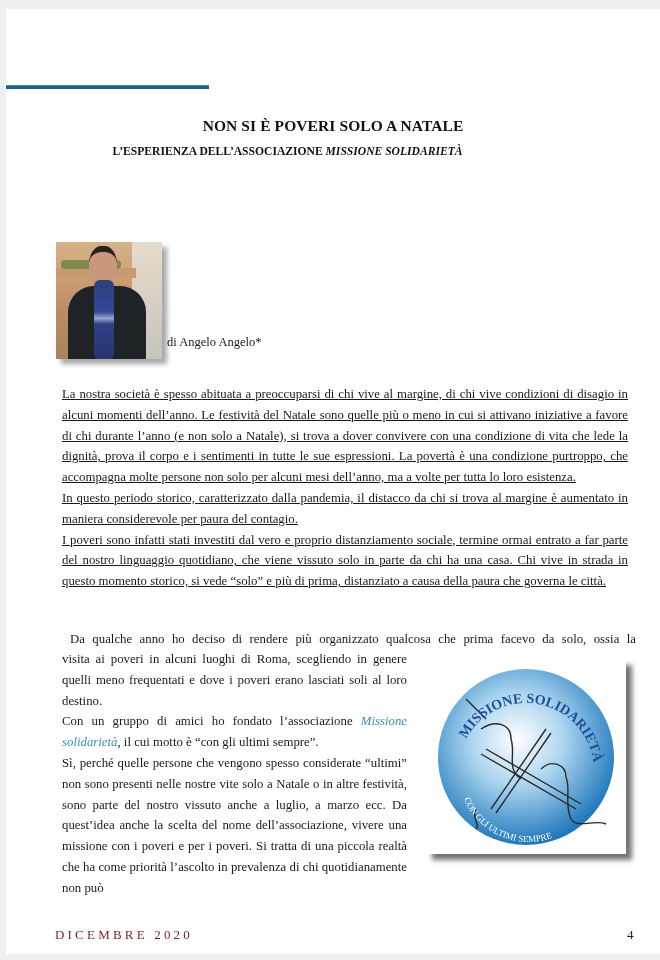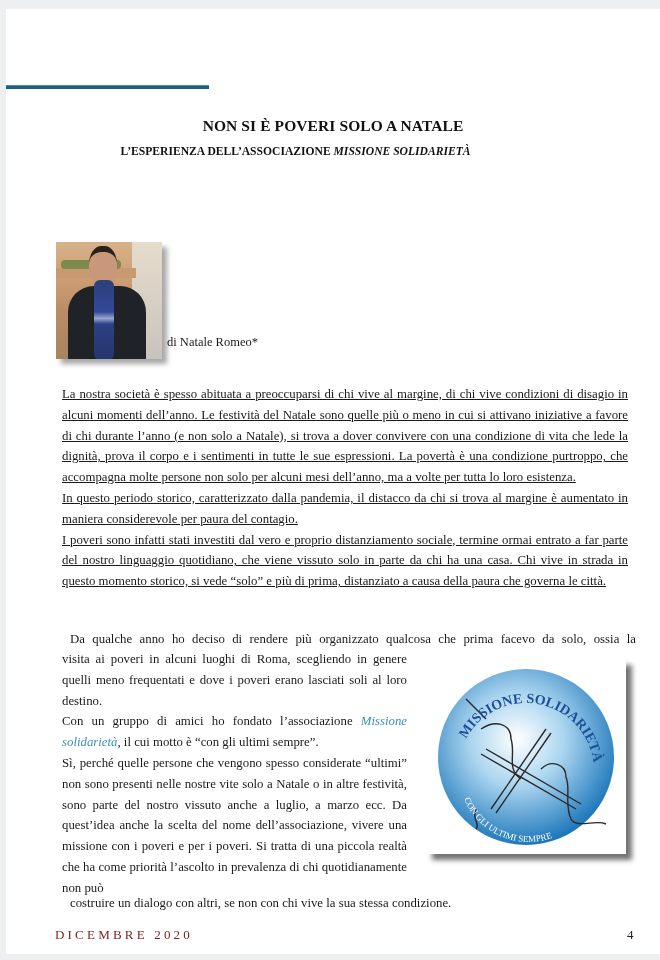--- a/index.html
+++ b/index.html
@@ -38,21 +38,21 @@
       width: 654px;
       top: 108px;
       text-align: center;
       font-weight: bold;
       font-size: 15.5px;
       letter-spacing: 0.1px;
       color: #111;
     }
     .subtitle {
       position: absolute;
-      left: 8px;
+      left: 0;
       width: 563px;
       top: 136px;
       text-align: center;
       font-weight: bold;
       font-size: 11.6px;
       color: #111;
     }
     .subtitle em { font-style: italic; }
     .photo {
       position: absolute;
@@ -171,37 +171,36 @@
   <div class="subtitle"><span>L’ESPERIENZA DELL’ASSOCIAZIONE </span><em>MISSIONE SOLIDARIETÀ</em></div>
 
   <div class="photo">
     <div class="bldg"></div>
     <div class="ledge"></div>
     <div class="plants"></div>
     <div class="body"></div>
     <div class="head"></div>
     <div class="scarf"></div>
   </div>
-  <div class="byline">di Natale Romeo*</div>
+  <div class="byline">di Angelo Angelo*</div>
 
   <div class="text p-block1">
     <p>La nostra società è spesso abituata a preoccuparsi di chi vive al margine, di chi vive condizioni di disagio in alcuni momenti dell’anno. Le festività del Natale sono quelle più o meno in cui si attivano iniziative a favore di chi durante l’anno (e non solo a Natale), si trova a dover convivere con una condizione di vita che lede la dignità, prova il corpo e i sentimenti in tutte le sue espressioni. La povertà è una condizione purtroppo, che accompagna molte persone non solo per alcuni mesi dell’anno, ma a volte per tutta lo loro esistenza.</p>
     <p>In questo periodo storico, caratterizzato dalla pandemia, il distacco da chi si trova al margine è aumentato in maniera considerevole per paura del contagio.</p>
     <p>I poveri sono infatti stati investiti dal vero e proprio distanziamento sociale, termine ormai entrato a far parte del nostro linguaggio quotidiano, che viene vissuto solo in parte da chi ha una casa. Chi vive in strada in questo momento storico, si vede “solo” e più di prima, distanziato a causa della paura che governa le città.</p>
   </div>
 
   <div class="full-row row-a">Da qualche anno ho deciso di rendere più organizzato qualcosa che prima facevo da solo, ossia la</div>
 
   <div class="narrow">
     <p>visita ai poveri in alcuni luoghi di Roma, scegliendo in genere quelli meno frequentati e dove i poveri erano lasciati soli al loro destino.</p>
     <p><span>Con un gruppo di amici ho fondato l’associazione </span><span class="link">Missione solidarietà</span><span>, il cui motto è “con gli ultimi sempre”.</span></p>
     <p>Sì, perché quelle persone che vengono spesso considerate “ultimi” non sono presenti nelle nostre vite solo a Natale o in altre festività, sono parte del nostro vissuto anche a luglio, a marzo ecc. Da quest’idea anche la scelta del nome dell’associazione, vivere una missione con i poveri e per i poveri. Si tratta di una piccola realtà che ha come priorità l’ascolto in prevalenza di chi quotidianamente non può</p>
   </div>
 
-  <div class="full-row row-z">costruire un dialogo con altri, se non  con chi vive la sua stessa condizione.</div>
 
   <div class="logo-wrap">
     <svg width="200" height="195" viewBox="0 0 200 195">
       <defs>
         <radialGradient id="lg" cx="45%" cy="40%" r="60%">
           <stop offset="0%" stop-color="#ffffff"></stop>
           <stop offset="45%" stop-color="#a9d4ef"></stop>
           <stop offset="100%" stop-color="#1f78bb"></stop>
         </radialGradient>
         <path id="topArc" d="M 40 80 A 68 68 0 0 1 168 112"></path>

